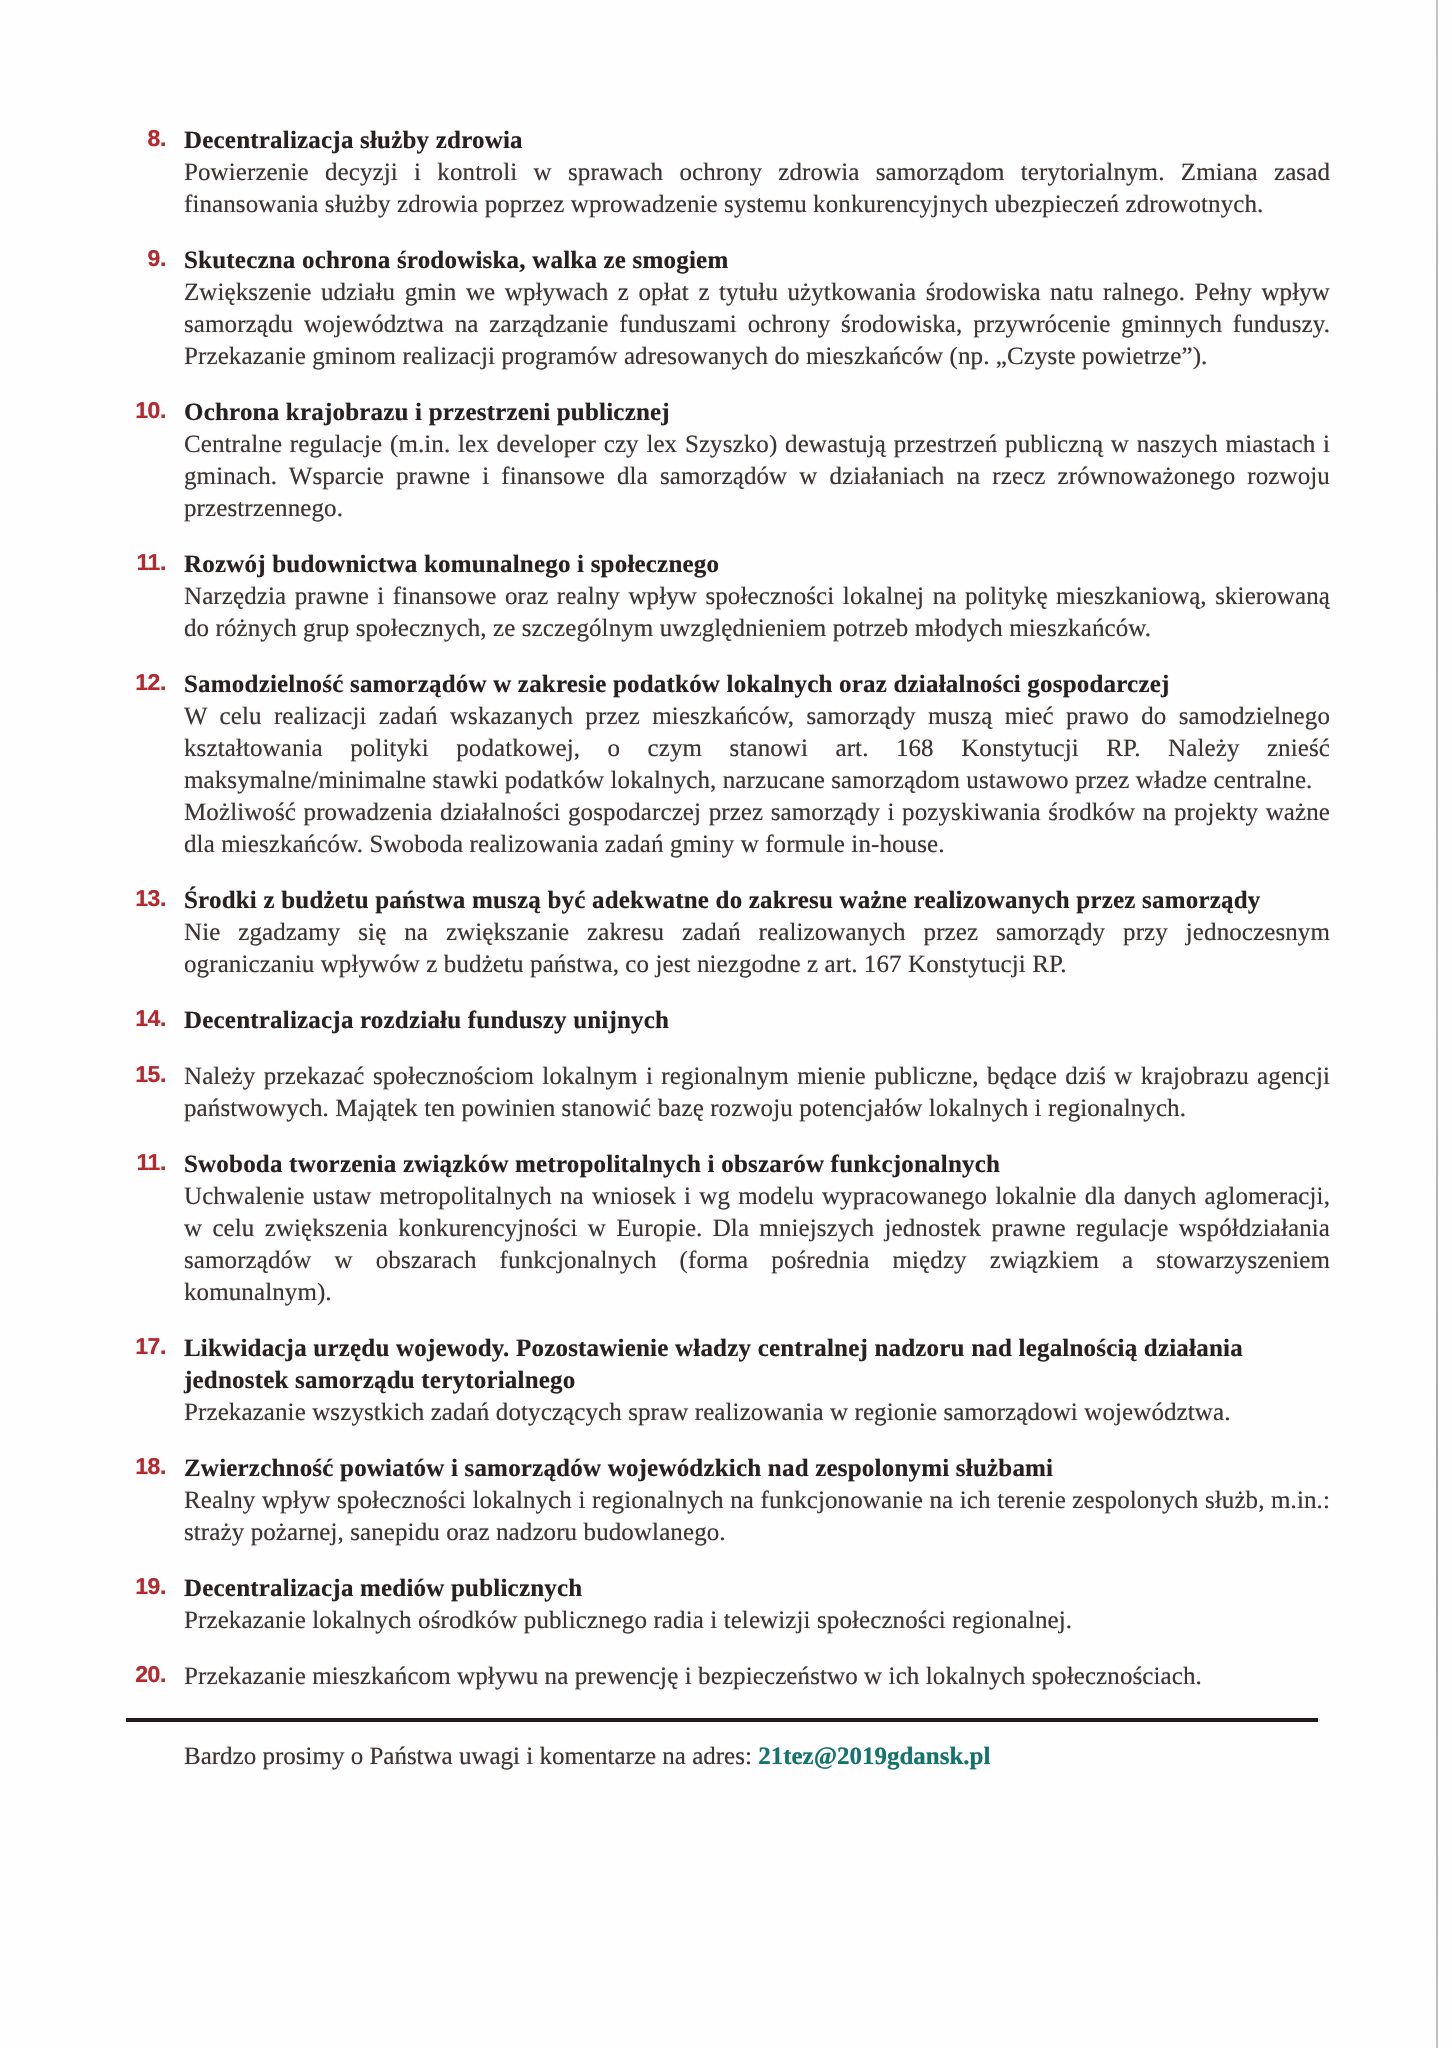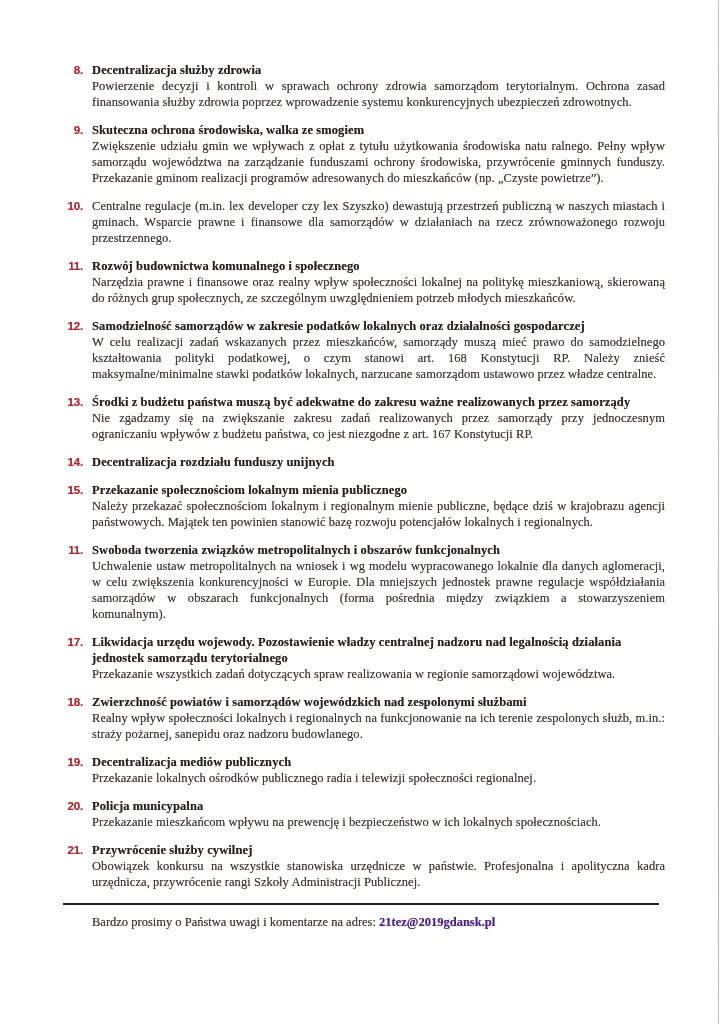--- a/index.html
+++ b/index.html
@@ -78,65 +78,67 @@
   }
   .footer {
     margin: 9px 0 0 29px;
     font-size: 12.5px;
     line-height: 16px;
     color: #3c3534;
     text-shadow: 0 0 0.4px rgba(60,50,48,0.55);
   }
   .footer .email {
     font-weight: bold;
-    color: #4c1d95;
+    color: #0f766e;
   }
 </style>
 </head>
 <body>
 
 <div class="sheet">
 
   <div class="content">
   <div class="item">
     <div class="num">8.</div>
     <div class="item-body">
       <div class="title">Decentralizacja służby zdrowia</div>
-    <p class="para">Powierzenie decyzji i kontroli w sprawach ochrony zdrowia samorządom terytorialnym. Ochrona zasad finansowania służby zdrowia poprzez wprowadzenie systemu konkurencyjnych ubezpieczeń zdrowotnych.</p>
+    <p class="para">Powierzenie decyzji i kontroli w sprawach ochrony zdrowia samorządom terytorialnym. Zmiana zasad finansowania służby zdrowia poprzez wprowadzenie systemu konkurencyjnych ubezpieczeń zdrowotnych.</p>
         </div>
   </div>
 
   <div class="item">
     <div class="num">9.</div>
     <div class="item-body">
       <div class="title">Skuteczna ochrona środowiska, walka ze smogiem</div>
     <p class="para">Zwiększenie udziału gmin we wpływach z opłat z tytułu użytkowania środowiska natu ralnego. Pełny wpływ samorządu województwa na zarządzanie funduszami ochrony środowiska, przywrócenie gminnych funduszy. Przekazanie gminom realizacji programów adresowanych do mieszkańców (np. „Czyste powietrze”).</p>
         </div>
   </div>
 
   <div class="item">
     <div class="num">10.</div>
     <div class="item-body">
+      <div class="title">Ochrona krajobrazu i przestrzeni publicznej</div>
     <p class="para">Centralne regulacje (m.in. lex developer czy lex Szyszko) dewastują przestrzeń publiczną w naszych miastach i gminach. Wsparcie prawne i finansowe dla samorządów w działaniach na rzecz zrównoważonego rozwoju przestrzennego.</p>
         </div>
   </div>
 
   <div class="item">
     <div class="num">11.</div>
     <div class="item-body">
       <div class="title">Rozwój budownictwa komunalnego i społecznego</div>
     <p class="para">Narzędzia prawne i finansowe oraz realny wpływ społeczności lokalnej na politykę mieszkaniową, skierowaną do różnych grup społecznych, ze szczególnym uwzględnieniem potrzeb młodych mieszkańców.</p>
         </div>
   </div>
 
   <div class="item">
     <div class="num">12.</div>
     <div class="item-body">
       <div class="title">Samodzielność samorządów w zakresie podatków lokalnych oraz działalności gospodarczej</div>
     <p class="para">W celu realizacji zadań wskazanych przez mieszkańców, samorządy muszą mieć prawo do samodzielnego kształtowania polityki podatkowej, o czym stanowi art. 168 Konstytucji RP. Należy znieść maksymalne/minimalne stawki podatków lokalnych, narzucane samorządom ustawowo przez władze centralne.</p>
+          <p class="para">Możliwość prowadzenia działalności gospodarczej przez samorządy i pozyskiwania środków na projekty ważne dla mieszkańców. Swoboda realizowania zadań gminy w formule in-house.</p>
         </div>
   </div>
 
   <div class="item">
     <div class="num">13.</div>
     <div class="item-body">
       <div class="title">Środki z budżetu państwa muszą być adekwatne do zakresu ważne realizowanych przez samorządy</div>
     <p class="para">Nie zgadzamy się na zwiększanie zakresu zadań realizowanych przez samorządy przy jednoczesnym ograniczaniu wpływów z budżetu państwa, co jest niezgodne z art. 167 Konstytucji RP.</p>
         </div>
   </div>
@@ -144,21 +146,20 @@
   <div class="item">
     <div class="num">14.</div>
     <div class="item-body">
       <div class="title">Decentralizacja rozdziału funduszy unijnych</div>
         </div>
   </div>
 
   <div class="item">
     <div class="num">15.</div>
     <div class="item-body">
-      <div class="title">Przekazanie społecznościom lokalnym mienia publicznego</div>
     <p class="para">Należy przekazać społecznościom lokalnym i regionalnym mienie publiczne, będące dziś w krajobrazu agencji państwowych. Majątek ten powinien stanowić bazę rozwoju potencjałów lokalnych i regionalnych.</p>
         </div>
   </div>
 
   <div class="item">
     <div class="num">11.</div>
     <div class="item-body">
       <div class="title">Swoboda tworzenia związków metropolitalnych i obszarów funkcjonalnych</div>
     <p class="para">Uchwalenie ustaw metropolitalnych na wniosek i wg modelu wypracowanego lokalnie dla danych aglomeracji, w celu zwiększenia konkurencyjności w Europie. Dla mniejszych jednostek prawne regulacje współdziałania samorządów w obszarach funkcjonalnych (forma pośrednia między związkiem a stowarzyszeniem komunalnym).</p>
         </div>
@@ -184,32 +185,24 @@
     <div class="num">19.</div>
     <div class="item-body">
       <div class="title">Decentralizacja mediów publicznych</div>
     <p class="para">Przekazanie lokalnych ośrodków publicznego radia i telewizji społeczności regionalnej.</p>
         </div>
   </div>
 
   <div class="item">
     <div class="num">20.</div>
     <div class="item-body">
-      <div class="title">Policja municypalna</div>
     <p class="para">Przekazanie mieszkańcom wpływu na prewencję i bezpieczeństwo w ich lokalnych społecznościach.</p>
         </div>
   </div>
 
-  <div class="item">
-    <div class="num">21.</div>
-    <div class="item-body">
-      <div class="title">Przywrócenie służby cywilnej</div>
-    <p class="para">Obowiązek konkursu na wszystkie stanowiska urzędnicze w państwie. Profesjonalna i apolityczna kadra urzędnicza, przywrócenie rangi Szkoły Administracji Publicznej.</p>
-        </div>
-  </div>
 
   <hr class="footer-divider">
   <div class="footer">
     <span>Bardzo prosimy o Państwa uwagi i komentarze na adres: </span><span class="email">21tez@2019gdansk.pl</span>
   </div>
 </div>
 
   <div class="page-edge-line"></div>
 </div>
 

